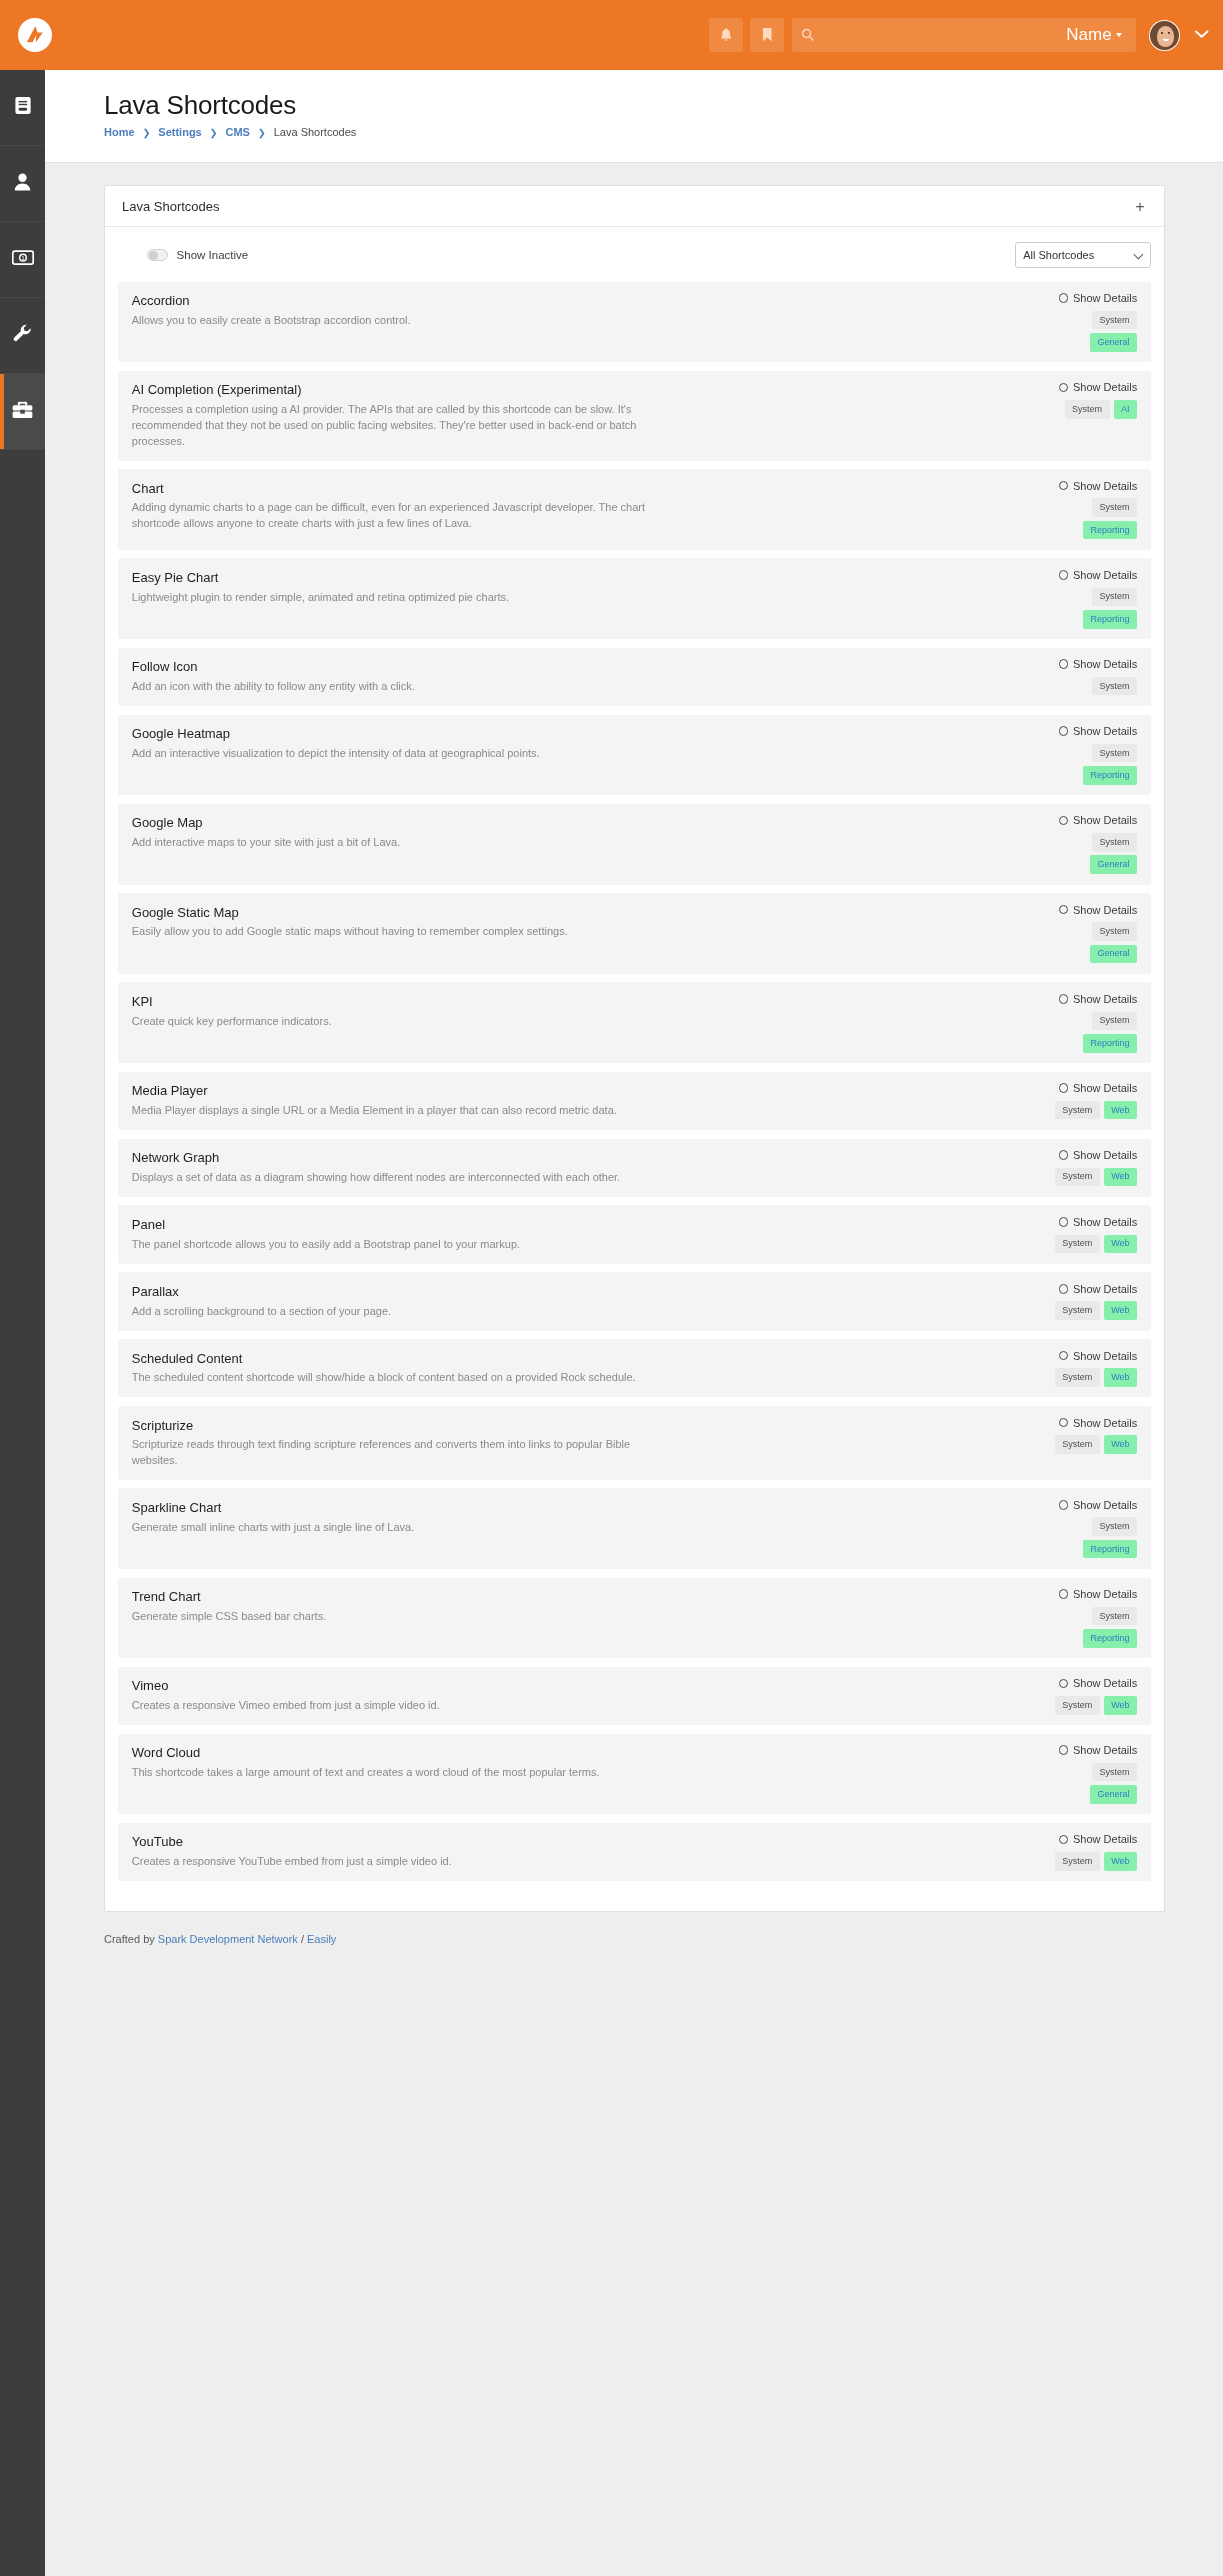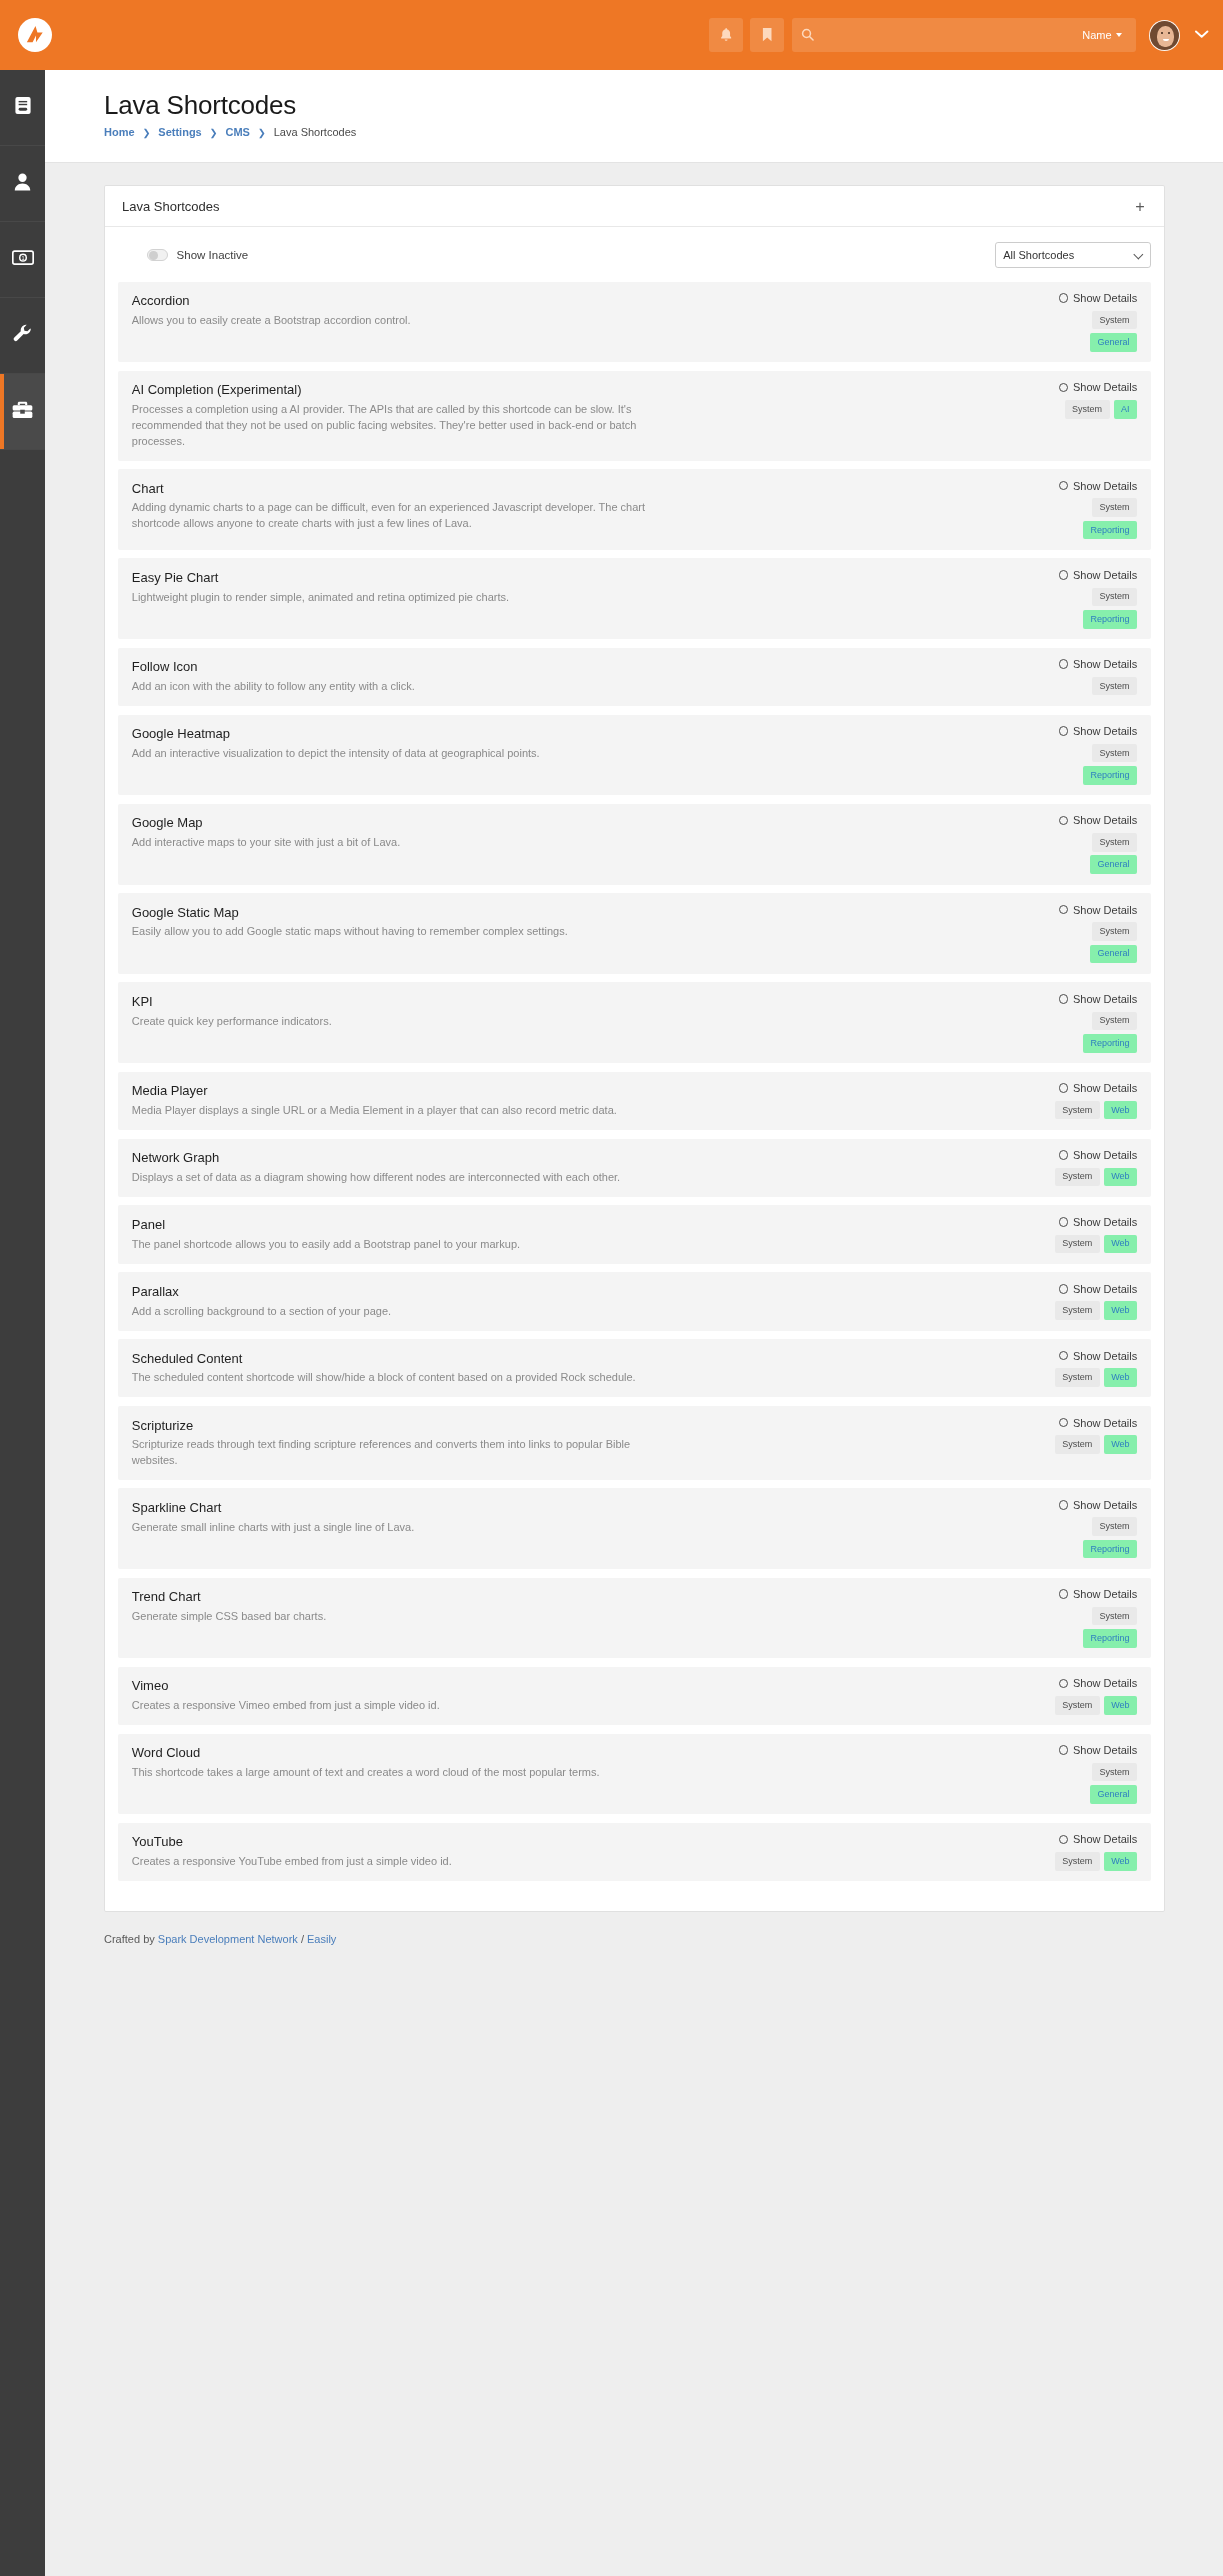--- a/index.html
+++ b/index.html
@@ -53,21 +53,21 @@
     position: relative;
   }
   .search-wrap .mag { color: #fdd9bd; display: flex; align-items: center; }
   .search-input {
     flex: 1; background: transparent; border: none; outline: none;
     color: #ffffff; font-size: 11.5px; padding: 0 5.7px;
     font-family: "Liberation Sans", sans-serif;
   }
   .search-input::placeholder { color: rgba(255,255,255,0.75); }
   .search-scope {
-    color: #ffffff; font-size: 11px;
+    color: #ffffff; font-size: 17px;
     display: flex; align-items: center; gap: 4.8px;
     white-space: nowrap; padding-right: 3.8px;
   }
   .caret-down {
     width: 0; height: 0;
     border-left: 3.8px solid transparent;
     border-right: 3.8px solid transparent;
     border-top: 4.8px solid #ffffff;
   }
   .avatar {
@@ -167,21 +167,21 @@
     width: 21px; height: 12.4px;
     background: #f1f1f1; border: 1px solid #d2d2d2;
     border-radius: 6.7px; position: relative;
   }
   .toggle .knob {
     position: absolute; left: 1px; top: 1px;
     width: 8.6px; height: 8.6px; border-radius: 50%;
     background: #cfcfcf;
   }
   .toggle-label { font-size: 11.5px; color: #404040; }
-  .select-wrap { margin-left: auto; width: 156px; position: relative; }
+  .select-wrap { margin-left: auto; width: 136px; position: relative; }
   .select-box {
     width: 100%; height: 26px;
     border: 1px solid #ccc; border-radius: 2.9px;
     background: #fff; font-size: 11px; color: #333;
     padding: 0 23px 0 7.6px;
     display: flex; align-items: center;
     font-family: "Liberation Sans", sans-serif;
   }
   .select-chev {
     position: absolute; right: 8.6px; top: 8.6px;

